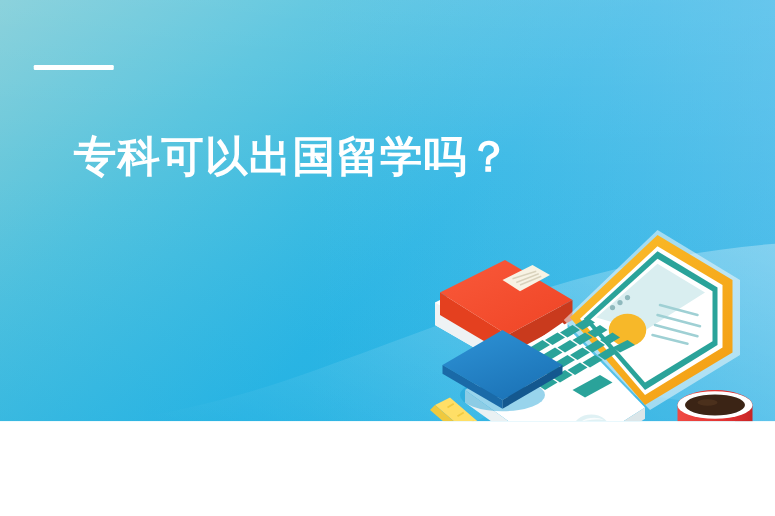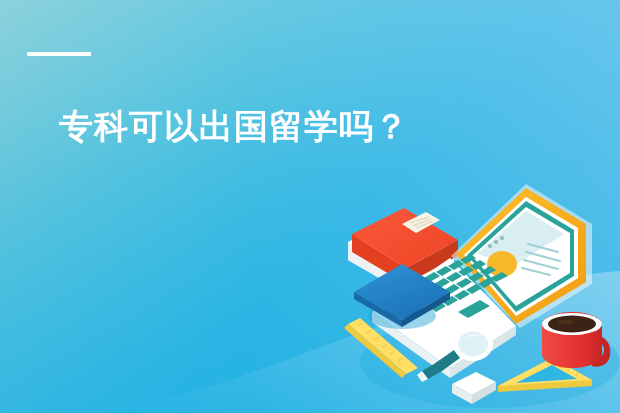--- a/index.html
+++ b/index.html
@@ -7,21 +7,21 @@
     padding: 0;
     background: #ffffff;
   }
   body {
     font-family: "Liberation Sans", "DejaVu Sans", sans-serif;
   }
 
   .banner {
     position: relative;
     width: 620px;
-    height: 413px;
+    height: 337px;
     overflow: hidden;
     background: #29b6e5;
   }
 
   
   .bg-base {
     position: absolute;
     inset: 0;
     background: linear-gradient(135deg, #7fcdd8 0%, #55c3de 26%, #2fb7e4 55%, #21b2e3 100%);
   }

